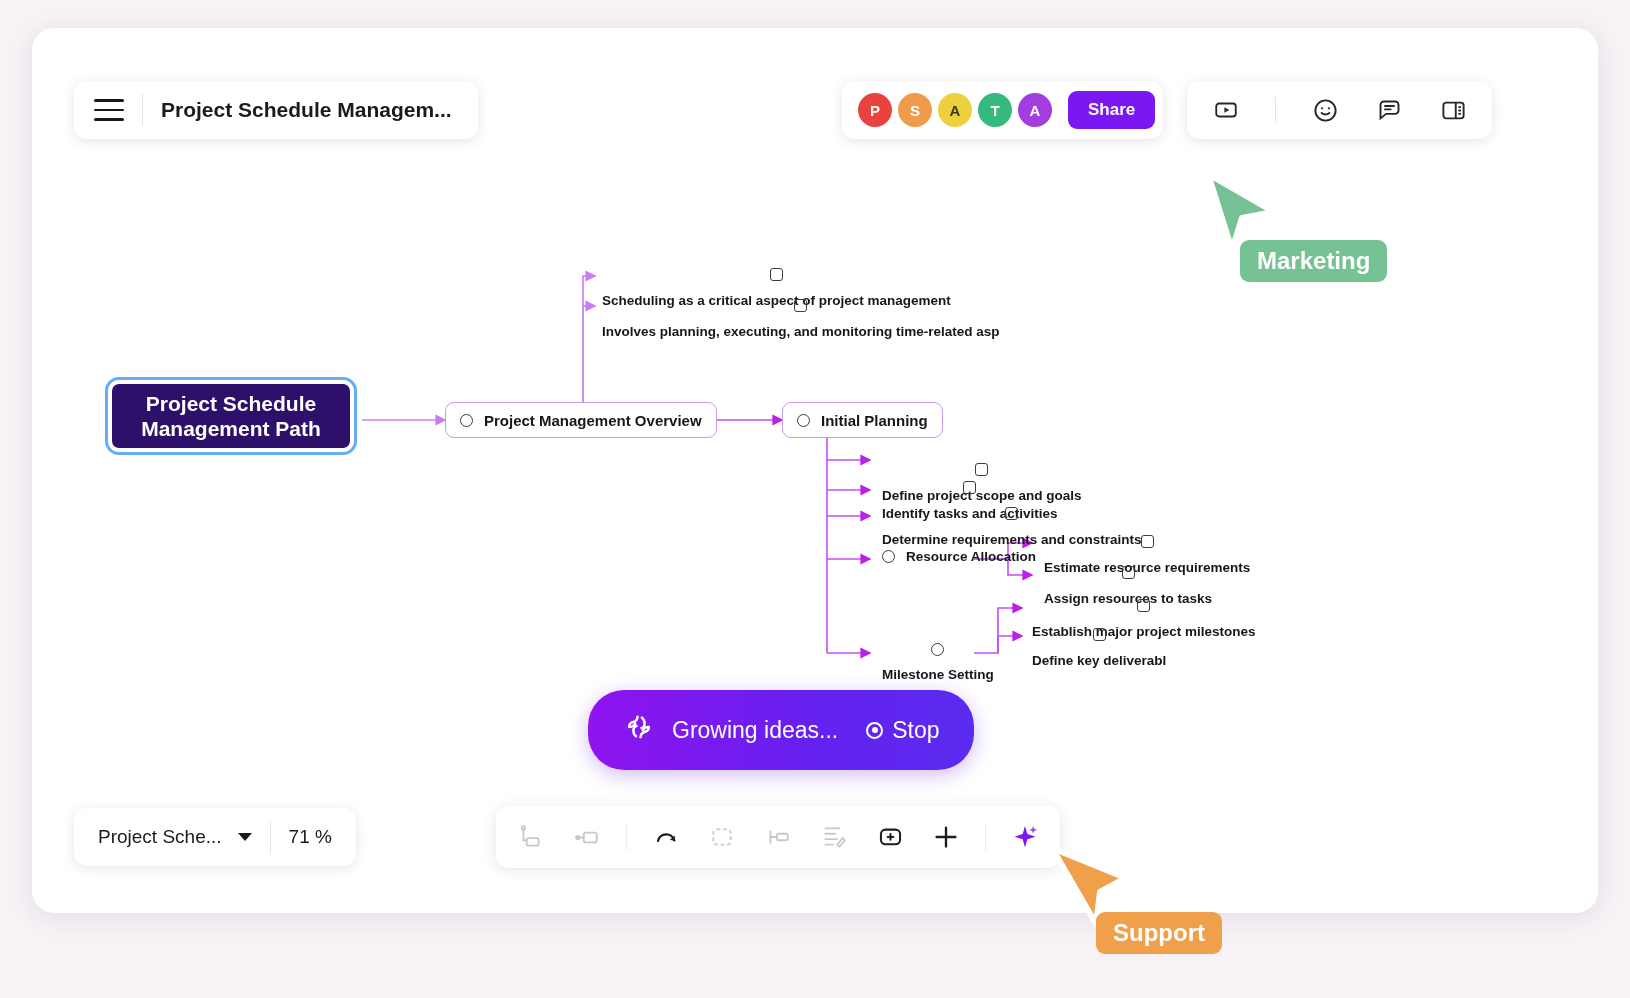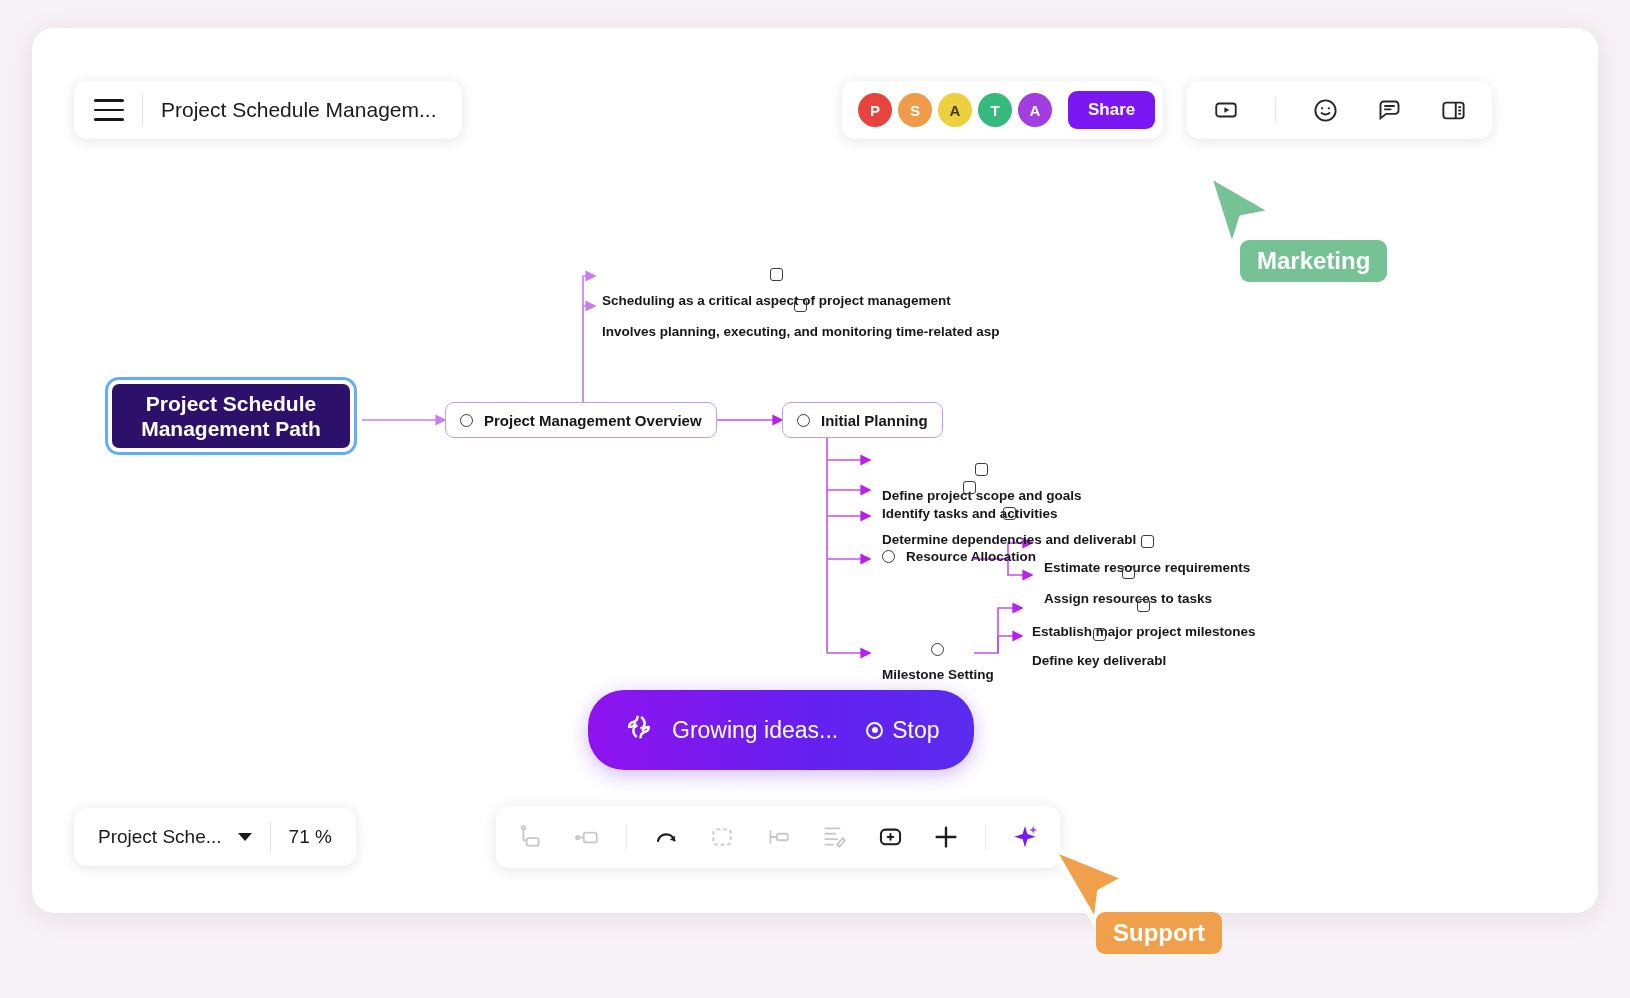--- a/index.html
+++ b/index.html
@@ -22,21 +22,21 @@
   .titlebar {
     position: absolute; left: 42px; top: 53px;
     height: 58px; display: flex; align-items: center;
     background: #fff; border-radius: 13px;
     box-shadow: 0 2px 12px rgba(60,40,80,.13);
     padding: 0 26px 0 20px;
   }
   .hamburger { width: 30px; height: 22px; display:flex; flex-direction:column; justify-content:space-between; cursor:pointer; }
   .hamburger span { display:block; height:2.6px; background:#18181b; border-radius:2px; }
   .vdiv { width:1px; height:32px; background:#e6e4ea; margin:0 18px; }
-  .doc-title { font-size: 21px; color:#1b1b1f; font-weight:400; white-space:nowrap; }
+  .doc-title { font-size: 21px; color:#1b1b1f; font-weight:700; white-space:nowrap; }
 
   
   .avatarbar {
     position:absolute; left:810px; top:53px; height:58px;
     display:flex; align-items:center; gap:6px;
     background:#fff; border-radius:13px;
     box-shadow:0 2px 12px rgba(60,40,80,.13);
     padding: 0 8px 0 16px;
   }
   .avatar {
@@ -239,21 +239,21 @@
   <div class="node leaf" style="left:850px; top:423px;margin-top:12px;">
     <span class="cb"></span>
     <span>Define project scope and goals</span>
   </div>
   <div class="node leaf" style="left:850px; top:453px;">
     <span class="cb"></span>
     <span>Identify tasks and activities</span>
   </div>
   <div class="node leaf" style="left:850px; top:479px;">
     <span class="cb"></span>
-    <span>Determine dependencies and deliverabl</span>
+    <span>Determine requirements and constraints</span>
   </div>
 
   <div class="node plain" style="left:850px; top:521px;">
     <span class="circ"></span>
     <span>Resource Allocation</span>
   </div>
   <div class="node leaf" style="left:1012px; top:507px;">
     <span class="cb"></span>
     <span>Estimate resource requirements</span>
   </div>

